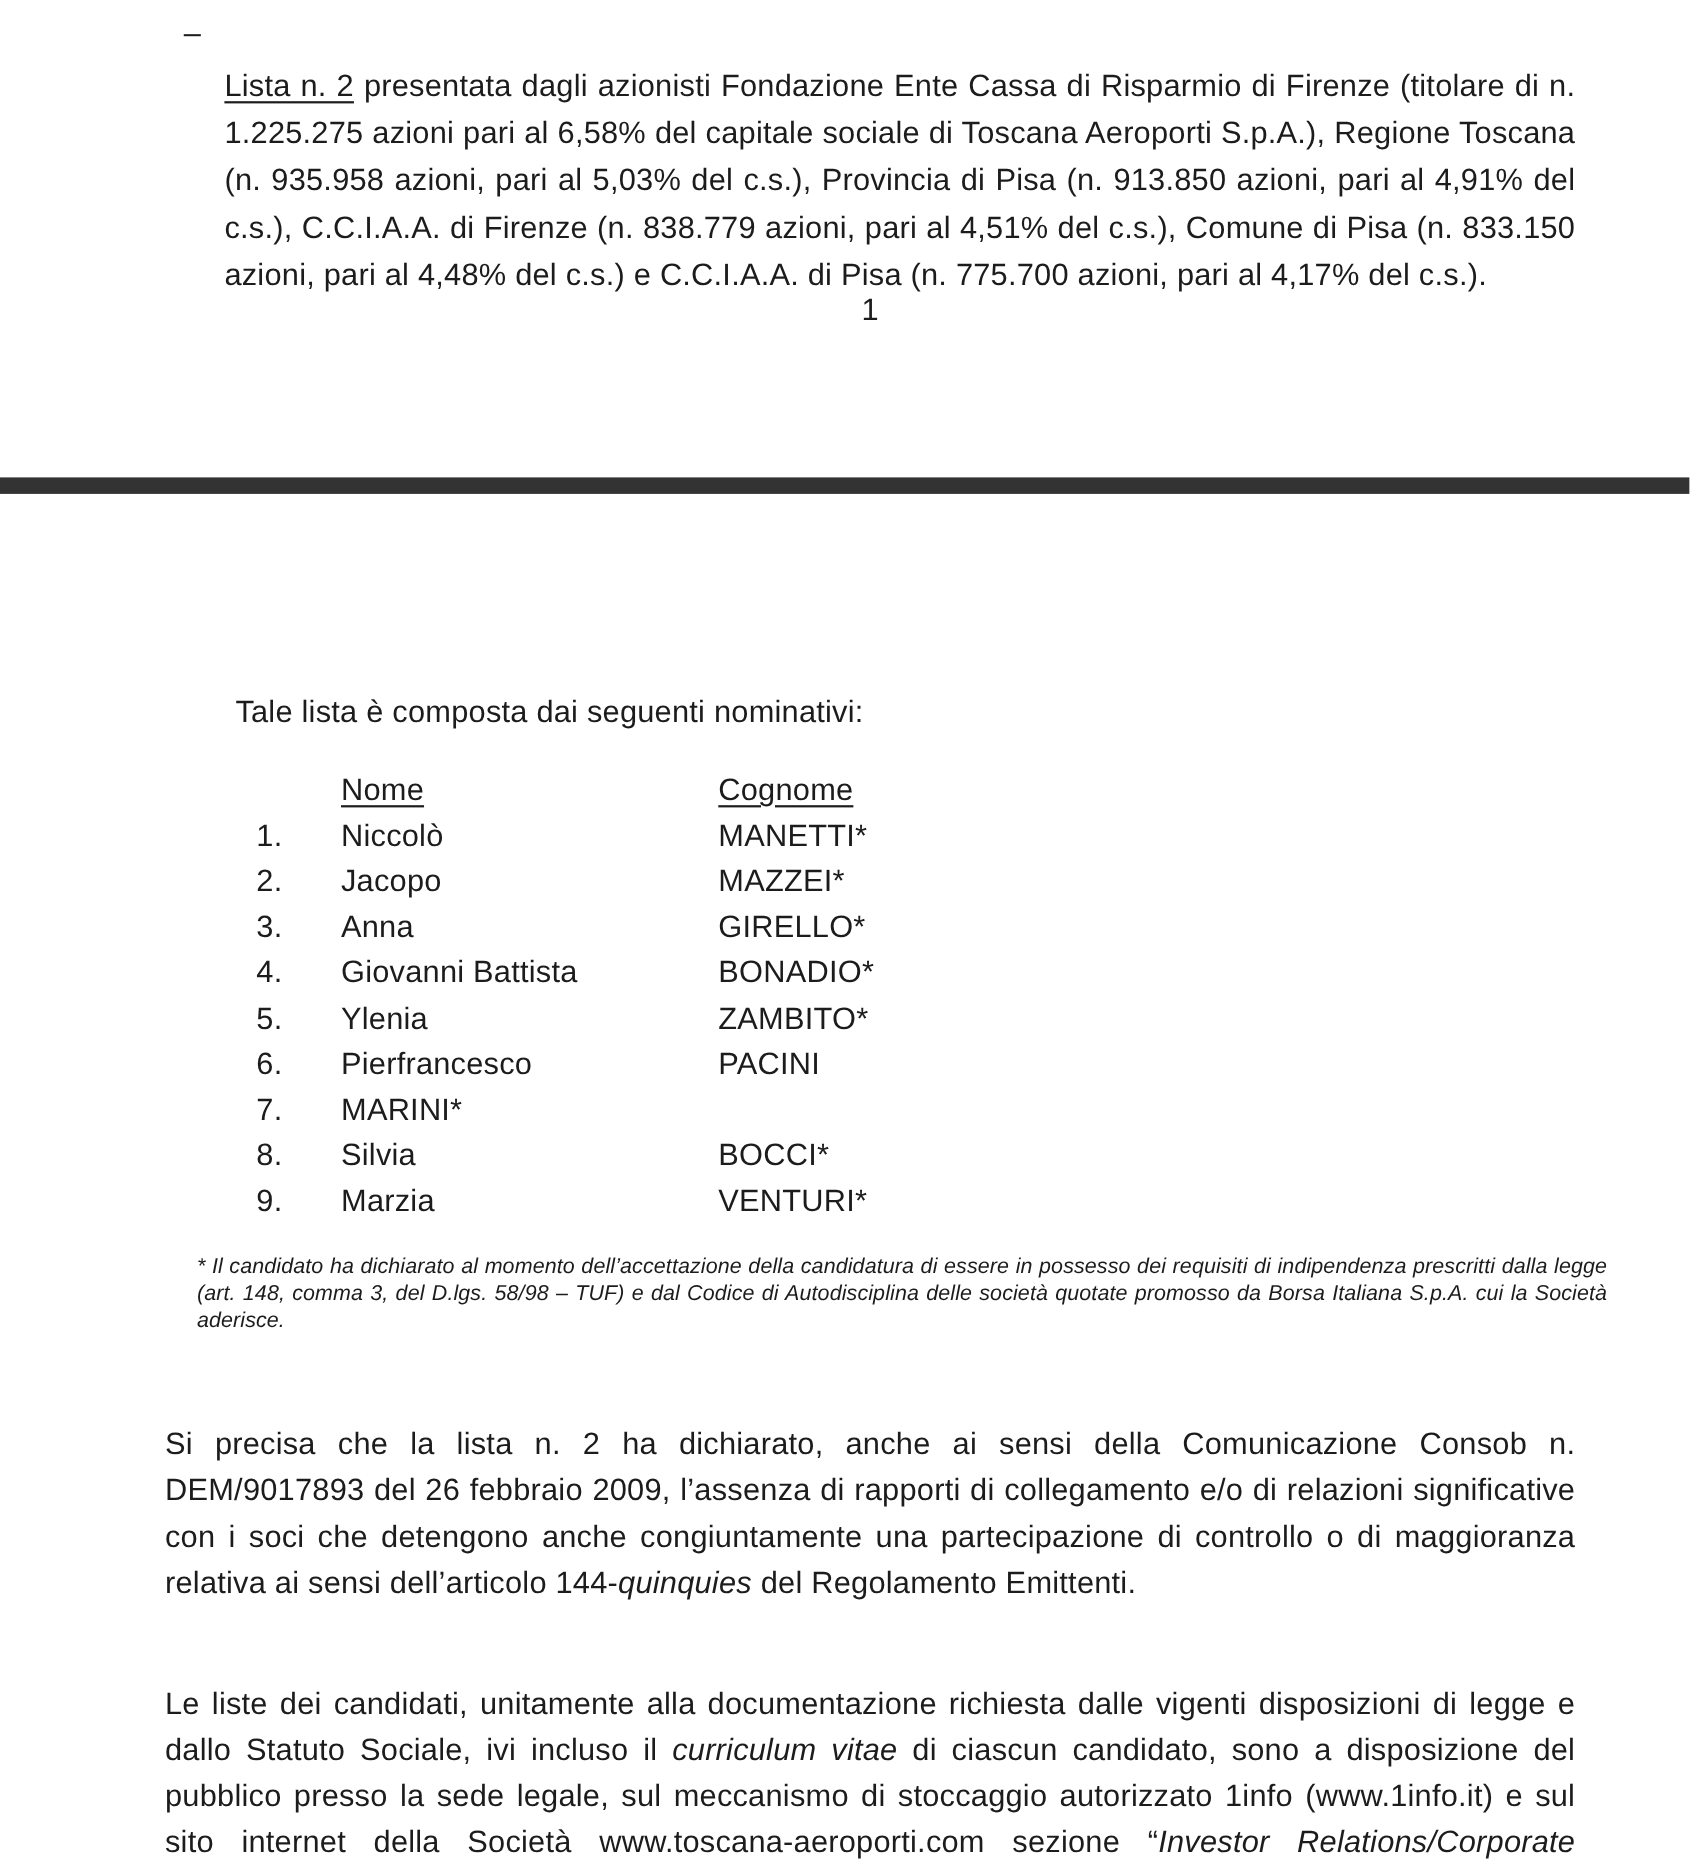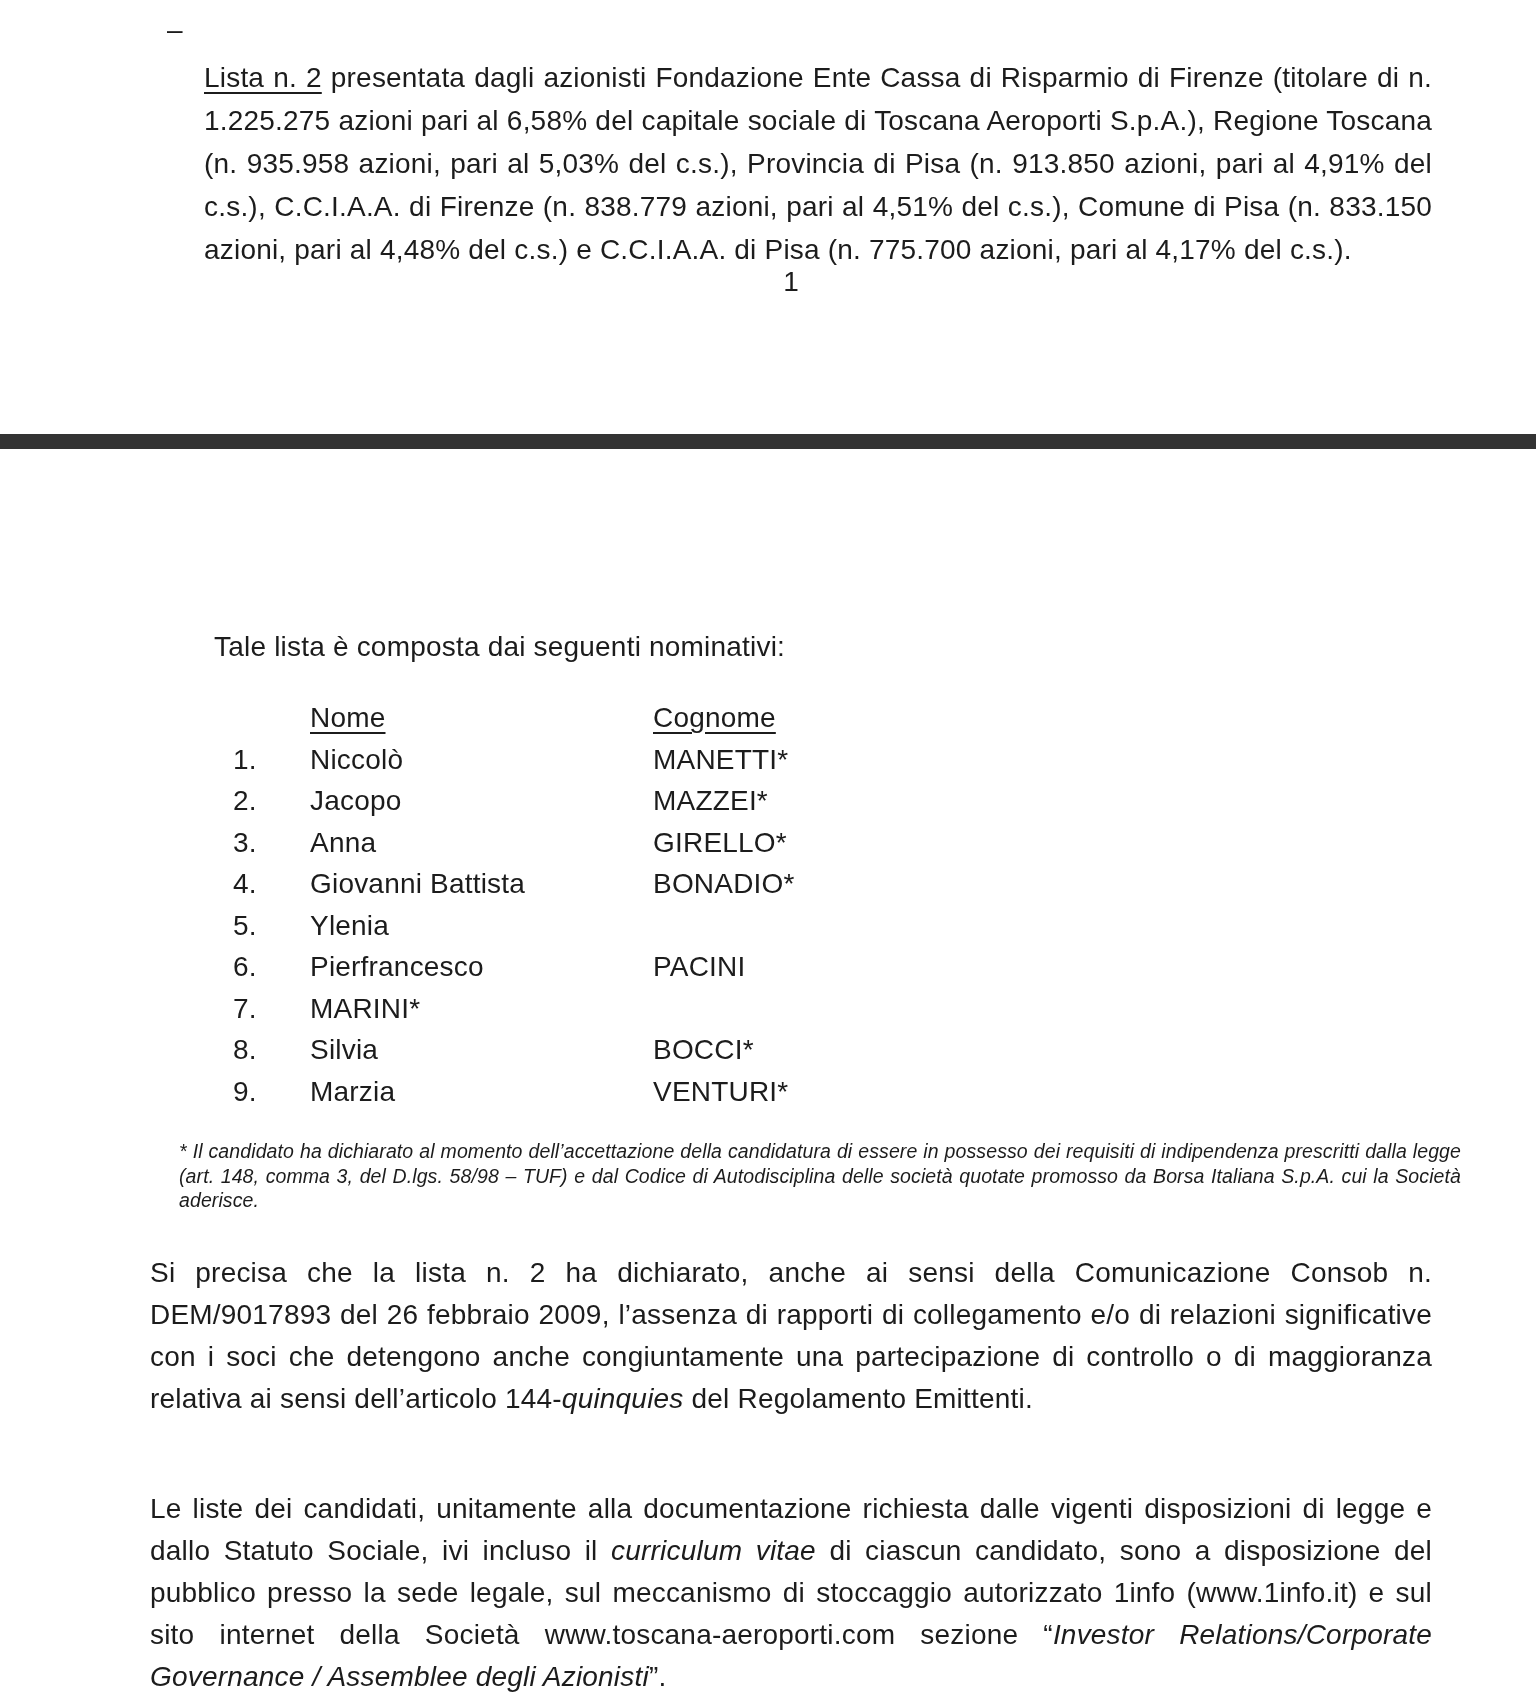--- a/index.html
+++ b/index.html
@@ -109,20 +109,21 @@
     margin-left: 28px;
   }
   .para {
     position: absolute;
     left: 150px;
     width: 1282px;
     font-size: 28px;
     line-height: 42px;
     text-align: justify;
     letter-spacing: 0.2px;
+    margin-top: 40px;
   }
   .para-1 { top: 1252px; }
   .para-2 { top: 1488px; }
 </style>
 </head>
 <body style="background: rgb(255, 255, 255); color: rgb(28, 28, 28);">
 
 <div class="doc">
 
   <div class="bullet-item">
@@ -159,20 +160,21 @@
           <span class="t-cognome">GIRELLO*</span>
         </div>
         <div class="t-row">
           <span class="t-num">4.</span>
           <span class="t-nome">Giovanni Battista</span>
           <span class="t-cognome">BONADIO*</span>
         </div>
         <div class="t-row">
           <span class="t-num">5.</span>
           <span class="t-nome">Ylenia</span>
+          <span class="t-cognome">ZAMBITO*</span>
         </div>
         <div class="t-row">
           <span class="t-num">6.</span>
           <span class="t-nome">Pierfrancesco</span>
           <span class="t-cognome">PACINI</span>
         </div>
         <div class="t-row">
           <span class="t-num">7.</span>
           <span class="t-cognome">MARINI*</span>
         </div>

